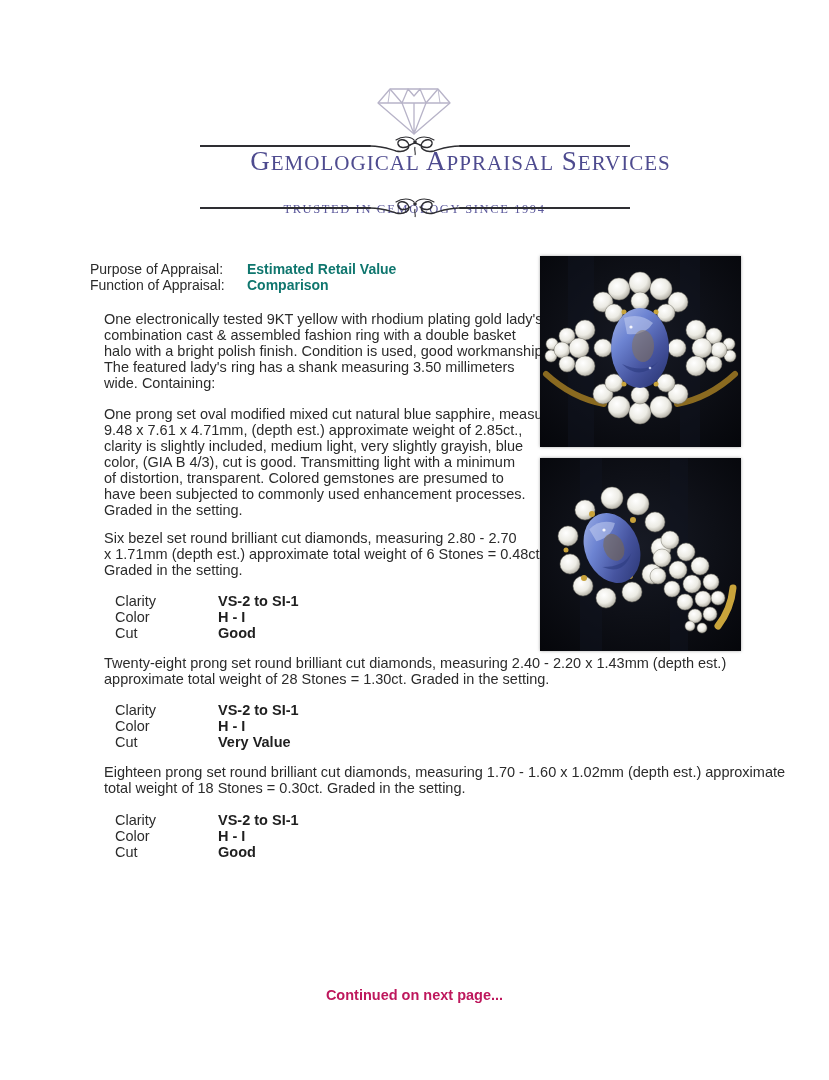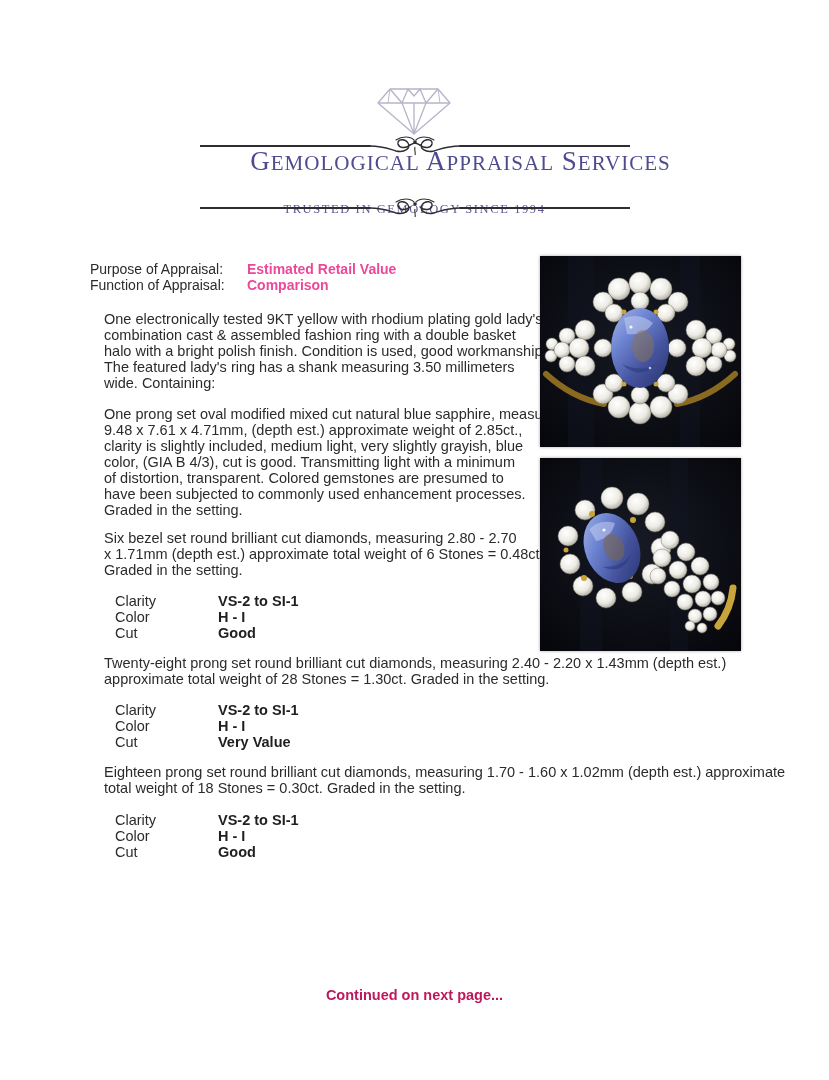--- a/index.html
+++ b/index.html
@@ -39,21 +39,21 @@
     font-size: 12.5px;
     letter-spacing: 1.6px;
     color: #5b589b;
     margin-top: 24px;
   }
 
   
   .meta-block { position: absolute; left: 90px; top: 261px; font-size: 14px; line-height: 16px; }
   .meta-row { display: flex; }
   .meta-label { width: 157px; }
-  .meta-value { font-weight: bold; color: #ec4899; }
+  .meta-value { font-weight: bold; color: #0f766e; }
 
   .para {
     position: absolute; left: 104px;
     font-size: 14.5px; line-height: 16px;
     white-space: pre-line;
   }
   .para-intro        { top: 311px; width: 465px; }
   .para-sapphire     { top: 406px; width: 465px; }
   .para-six          { top: 530px; width: 465px; }
   .para-twentyeight  { top: 655px; width: 710px; }

